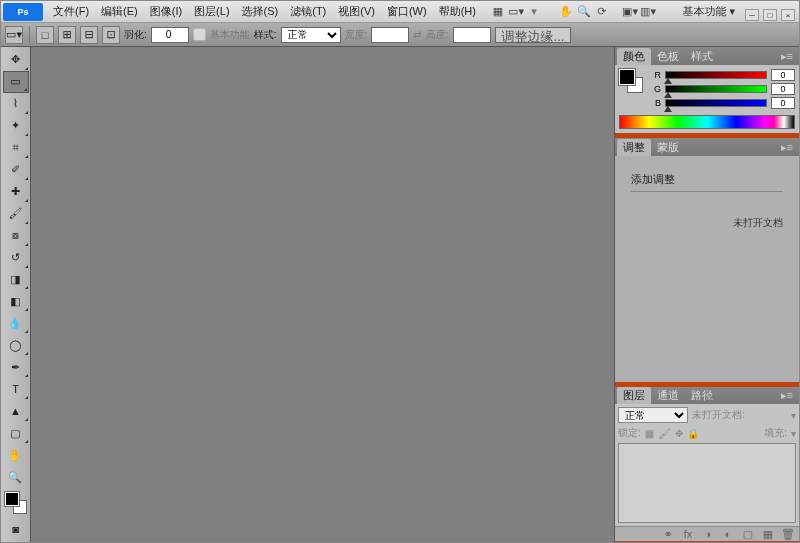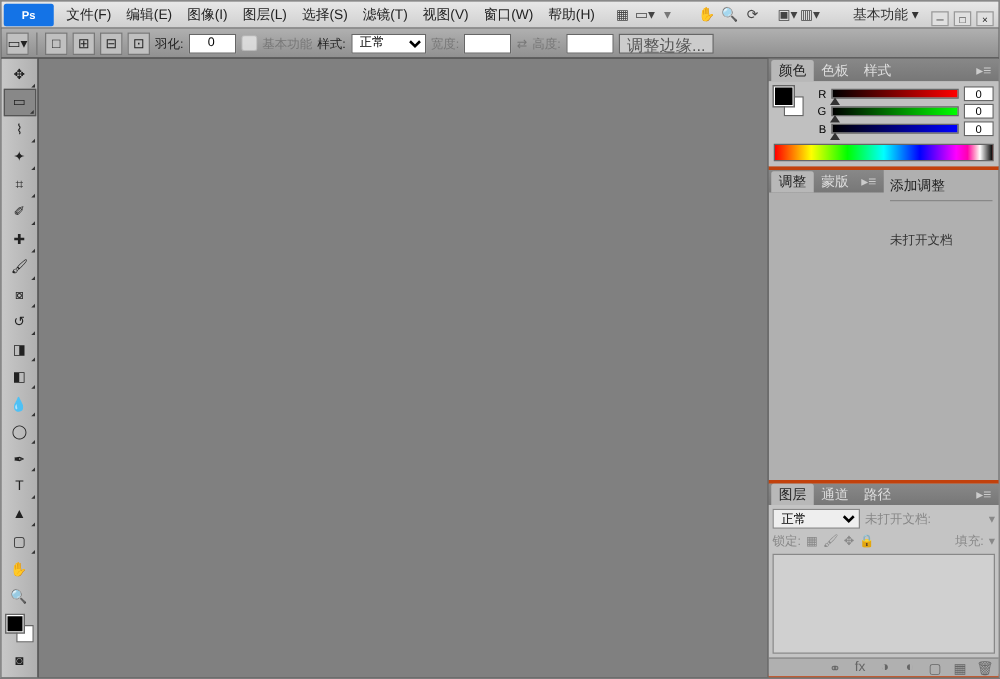--- a/index.html
+++ b/index.html
@@ -23,49 +23,49 @@
 .main{display:flex;height:495px}
 .toolbox{width:30px;background:linear-gradient(90deg,#c8c8c8,#b0b0b0);border-right:1px solid #555;display:flex;flex-direction:column;padding:2px 0;gap:0}
 .tool{width:26px;height:22px;margin:0 auto;display:flex;align-items:center;justify-content:center;color:#222;cursor:pointer;position:relative}
 .tool.sel{background:#888;border:1px solid #555}
 .tool-corner{position:absolute;bottom:1px;right:1px;width:0;height:0;border-left:3px solid transparent;border-bottom:3px solid #333}
 .swatches{margin:4px auto;width:22px;height:22px;position:relative}
 .sw-fg{position:absolute;top:0;left:0;width:14px;height:14px;background:#000;border:1px solid #fff;outline:1px solid #666}
 .sw-bg{position:absolute;bottom:0;right:0;width:14px;height:14px;background:#fff;border:1px solid #666}
 .canvas{flex:1;background:#808080}
 .panels{width:185px;background:#b0b0b0;display:flex;flex-direction:column;border-left:1px solid #555}
-.panel{border-bottom:3px solid #c2410c;display:flex;flex-direction:column}
+.panel{border-bottom:5px solid #c2410c;display:flex;flex-direction:column}
 .panel-tabs{height:18px;background:linear-gradient(#888,#777);display:flex;align-items:center;padding:0 2px;color:#ddd;font-size:9px}
 .tab{padding:1px 6px;cursor:pointer}
 .tab.active{background:#b8b8b8;color:#222;border-radius:2px 2px 0 0}
 .panel-menu{margin-left:auto;padding:0 4px;cursor:pointer;color:#ccc}
 .panel-body{background:#c0c0c0;padding:4px}
 .color-row{display:flex;align-items:center;gap:4px;margin-bottom:2px}
 .color-swatch{width:24px;height:24px;position:relative;margin-right:4px}
 .cs-fg{position:absolute;top:0;left:0;width:16px;height:16px;background:#000;border:1px solid #fff;outline:1px solid #666}
 .cs-bg{position:absolute;bottom:0;right:0;width:16px;height:16px;background:#fff;border:1px solid #666}
 .ch-label{width:10px;font-size:9px;text-align:right}
 .slider{flex:1;height:8px;position:relative;border:1px solid #666}
 .slider-r{background:linear-gradient(90deg,#000,#f00)}
 .slider-g{background:linear-gradient(90deg,#000,#0f0)}
 .slider-b{background:linear-gradient(90deg,#000,#00f)}
 .slider-thumb{position:absolute;left:-2px;top:6px;width:0;height:0;border-left:4px solid transparent;border-right:4px solid transparent;border-bottom:6px solid #333}
 .ch-val{width:24px;height:12px;border:1px solid #666;background:#fff;font-size:9px;text-align:center}
 .spectrum{height:14px;background:linear-gradient(90deg,#f00,#ff0,#0f0,#0ff,#00f,#f0f,#f00);margin-top:4px;border:1px solid #666;position:relative}
 .spectrum::after{content:"";position:absolute;right:0;top:0;width:20px;height:100%;background:linear-gradient(90deg,transparent,#fff,#000)}
-.adj-body{padding:5px;font-size:10px;color:#222}
+.adj-body{padding:16px;font-size:10px;color:#222}
 .adj-title{border-bottom:1px solid #888;padding-bottom:4px;margin-bottom:4px}
-.adj-msg{text-align:left;padding:20px 0;color:#333;font-size:10px}
+.adj-msg{text-align:right;padding:20px 0;color:#333;font-size:10px}
 .layers-body{background:#c4c4c4;padding:3px}
 .layers-row{display:flex;gap:4px;align-items:center;margin-bottom:3px}
 .layers-select{flex:0 0 70px;height:16px;border:1px solid #888;background:#eee;font-size:10px;padding:0 2px}
 .layers-dim-label{color:#888;font-size:10px}
 .layers-footer{height:18px;background:#b0b0b0;border-top:1px solid #888;display:flex;align-items:center;justify-content:flex-end;padding:0 4px;gap:6px;color:#666;font-size:10px}
 .footer-icon{width:14px;height:14px;display:flex;align-items:center;justify-content:center;cursor:pointer}
-.p-flex{flex:1;min-height:0;display:flex;flex-direction:row}
+.p-flex{flex:1;min-height:0;display:flex;flex-direction:column}
 .layers-list{flex:1;background:#d0d0d0;border:1px solid #888;min-height:80px}
 </style>
 </head>
 <body>
 
 <div class="menubar">
   <div class="ps-logo">Ps</div>
   <div class="menu-item">文件(F)</div>
   <div class="menu-item">编辑(E)</div>
   <div class="menu-item">图像(I)</div>

